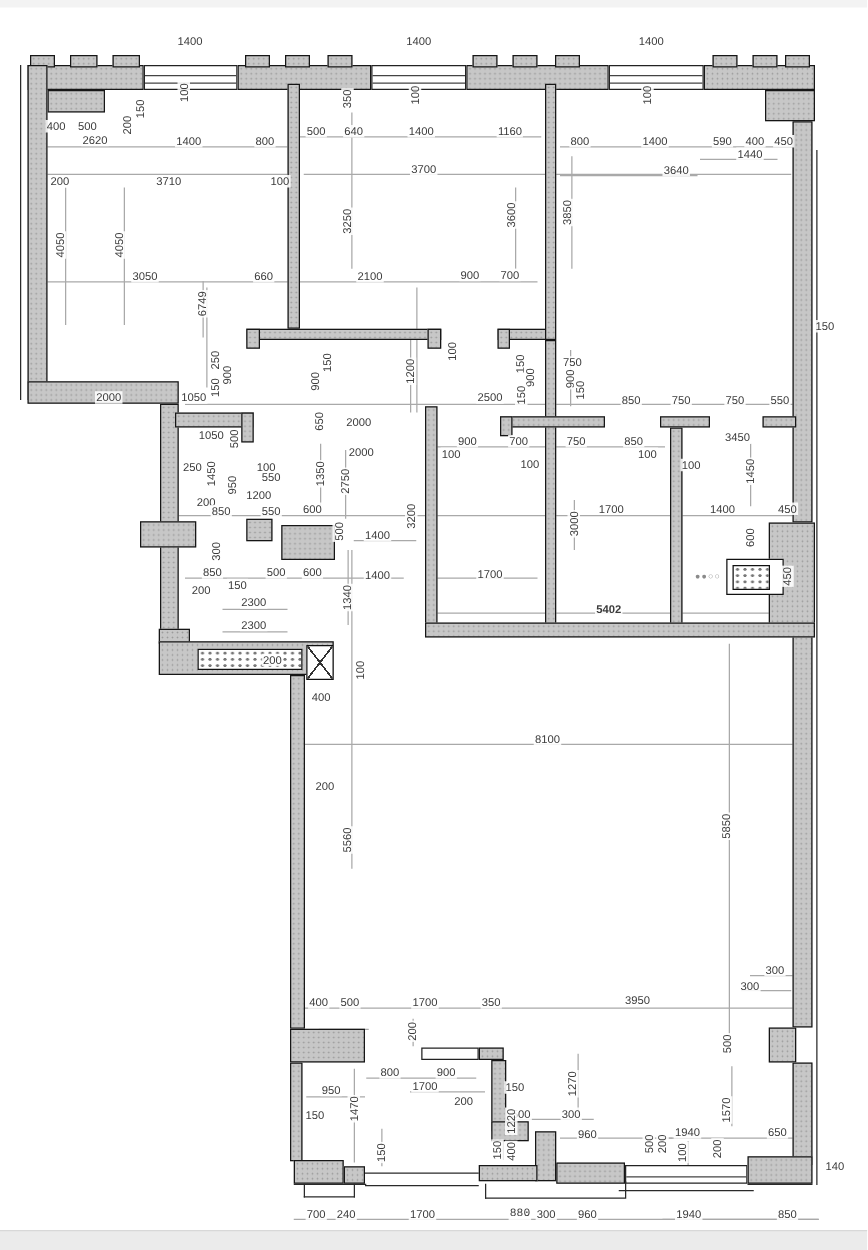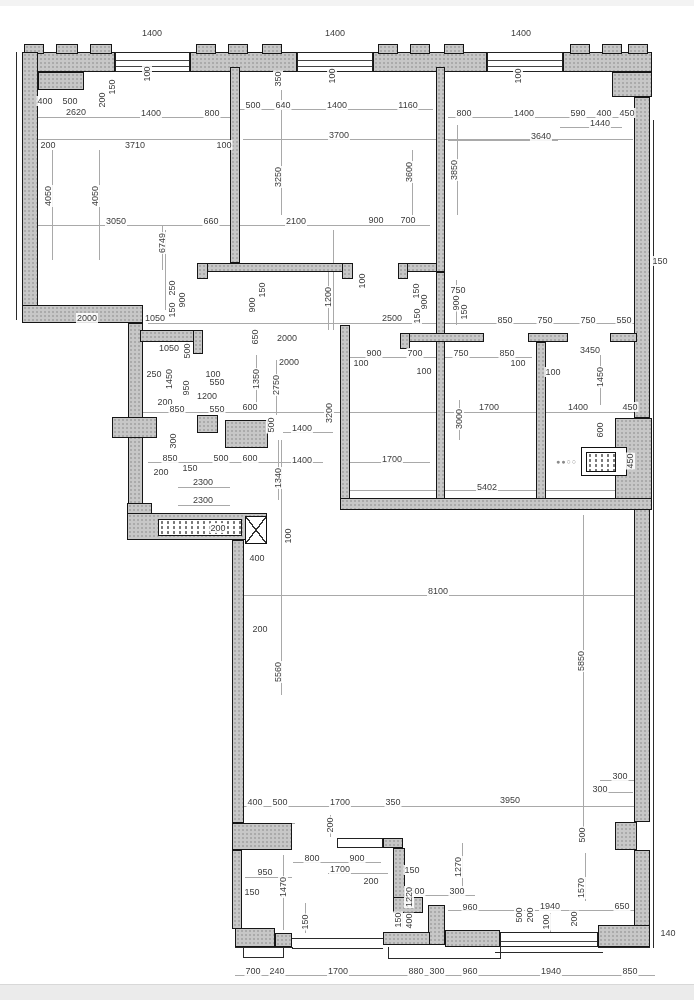--- a/index.html
+++ b/index.html
@@ -280,21 +280,21 @@
     <div class="dim" style="left: 170px; top: 458px;">850</div>
     <div class="dim" style="left: 221px; top: 458px;">500</div>
     <div class="dim" style="left: 250px; top: 458px;">600</div>
     <div class="dim" style="left: 190px; top: 468px;">150</div>
     <div class="dim" style="left: 161px; top: 472px;">200</div>
     <div class="dim" style="left: 203px; top: 482px;">2300</div>
     <div class="dim" style="left: 302px; top: 460px;">1400</div>
     <div class="dim rot" style="left: 278px; top: 478px;">1340</div>
     <div class="dim" style="left: 392px; top: 459px;">1700</div>
     <div class="dim rot" style="left: 630px; top: 461px;">450</div>
-    <div class="dim" style="left: 487px; top: 487px;">5402</div>
+    <div class="dim" style="left: 487px; top: 487px; font-weight: bold;">5402</div>
     <div class="dim" style="left: 203px; top: 500px;">2300</div>
     <div class="dim" style="left: 218px; top: 528px;">200</div>
     <div class="dim rot" style="left: 288px; top: 536px;">100</div>
     <div class="dim" style="left: 257px; top: 558px;">400</div>
     <div class="dim" style="left: 438px; top: 591px;">8100</div>
     <div class="dim" style="left: 260px; top: 629px;">200</div>
     <div class="dim rot" style="left: 278px; top: 672px;">5560</div>
     <div class="dim rot" style="left: 581px; top: 661px;">5850</div>
     <div class="dim" style="left: 620px; top: 776px;">300</div>
     <div class="dim" style="left: 600px; top: 789px;">300</div>
@@ -325,18 +325,18 @@
     <div class="dim rot" style="left: 409px; top: 921px;">400</div>
     <div class="dim rot" style="left: 409px; top: 897px;">1220</div>
     <div class="dim rot" style="left: 519px; top: 915px;">500</div>
     <div class="dim rot" style="left: 530px; top: 915px;">200</div>
     <div class="dim rot" style="left: 546px; top: 922px;">100</div>
     <div class="dim rot" style="left: 574px; top: 919px;">200</div>
     <div class="dim" style="left: 668px; top: 933px;">140</div>
     <div class="dim" style="left: 253px; top: 971px;">700</div>
     <div class="dim" style="left: 277px; top: 971px;">240</div>
     <div class="dim" style="left: 338px; top: 971px;">1700</div>
-    <div class="dim" style="left: 416px; top: 971px;">880</div>
+    <div class="dim" style="left: 416px; top: 971px; font-family: Liberation Mono, monospace;">880</div>
     <div class="dim" style="left: 437px; top: 971px;">300</div>
     <div class="dim" style="left: 470px; top: 971px;">960</div>
     <div class="dim" style="left: 551px; top: 971px;">1940</div>
     <div class="dim" style="left: 630px; top: 971px;">850</div>
   </div>
 
 </body></html>

